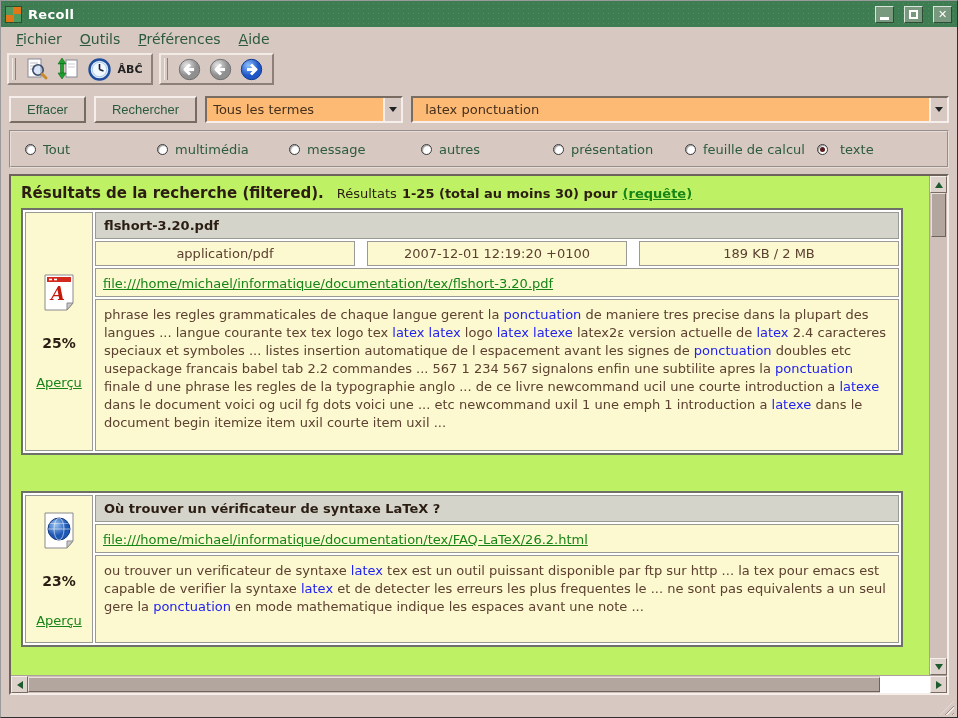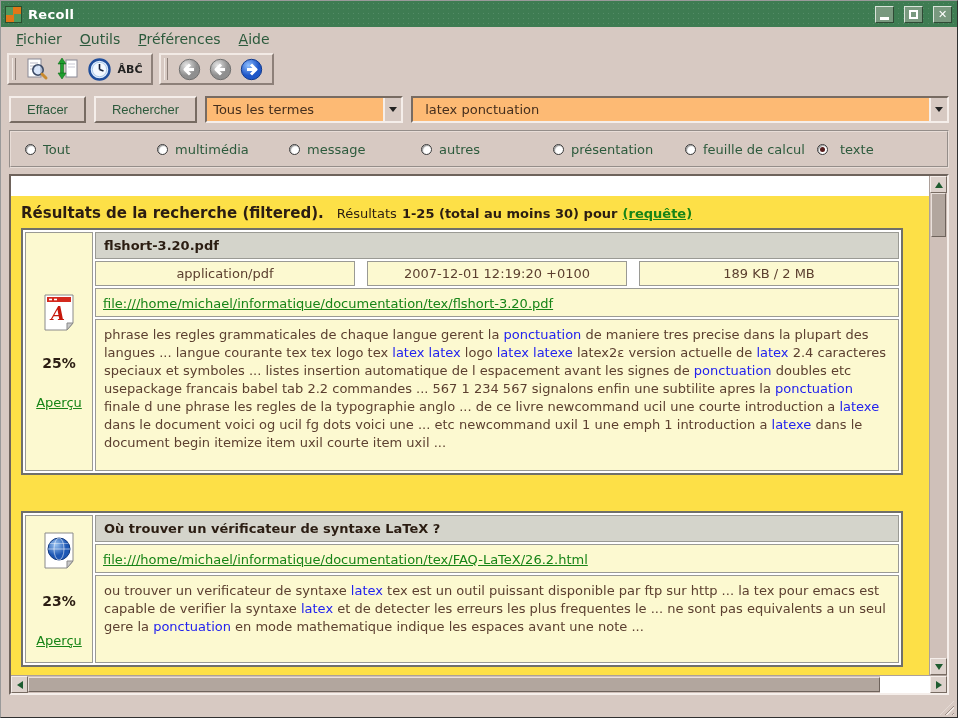--- a/index.html
+++ b/index.html
@@ -108,21 +108,21 @@
   
   .results-frame {
     margin:6px 8px 0; flex:1;
     border:2px solid; border-color:#6e635c #f5eeea #f5eeea #6e635c;
     background:#fff;
     display:grid;
     grid-template-columns: 1fr 18px;
     grid-template-rows: 1fr 18px;
     min-height:0;
   }
-  .results-content { grid-row:1; grid-column:1; overflow:hidden; padding:5px 24px 0 8px; background:#fde047;margin-top:20px; }
+  .results-content { grid-row:1; grid-column:1; overflow:hidden; padding:5px 24px 0 8px; background:#bef264; }
   .res-header { margin:2px 0 6px 2px; color:#2b1d12; }
   .rh-title { font-weight:bold; font-size:15px; }
   .rh-mid { font-size:13px; margin-left:8px; }
   .rh-range { font-size:13px; font-weight:bold; }
   .rh-link { font-size:13px; font-weight:bold; color:#178417; text-decoration:underline; }
   .entry {
     display:flex; gap:2px; padding:2px; margin:6px 2px 0 2px;
     border:2px solid #70706a; background:#fff;
   }
   .entry-2 { margin-top:36px; }

